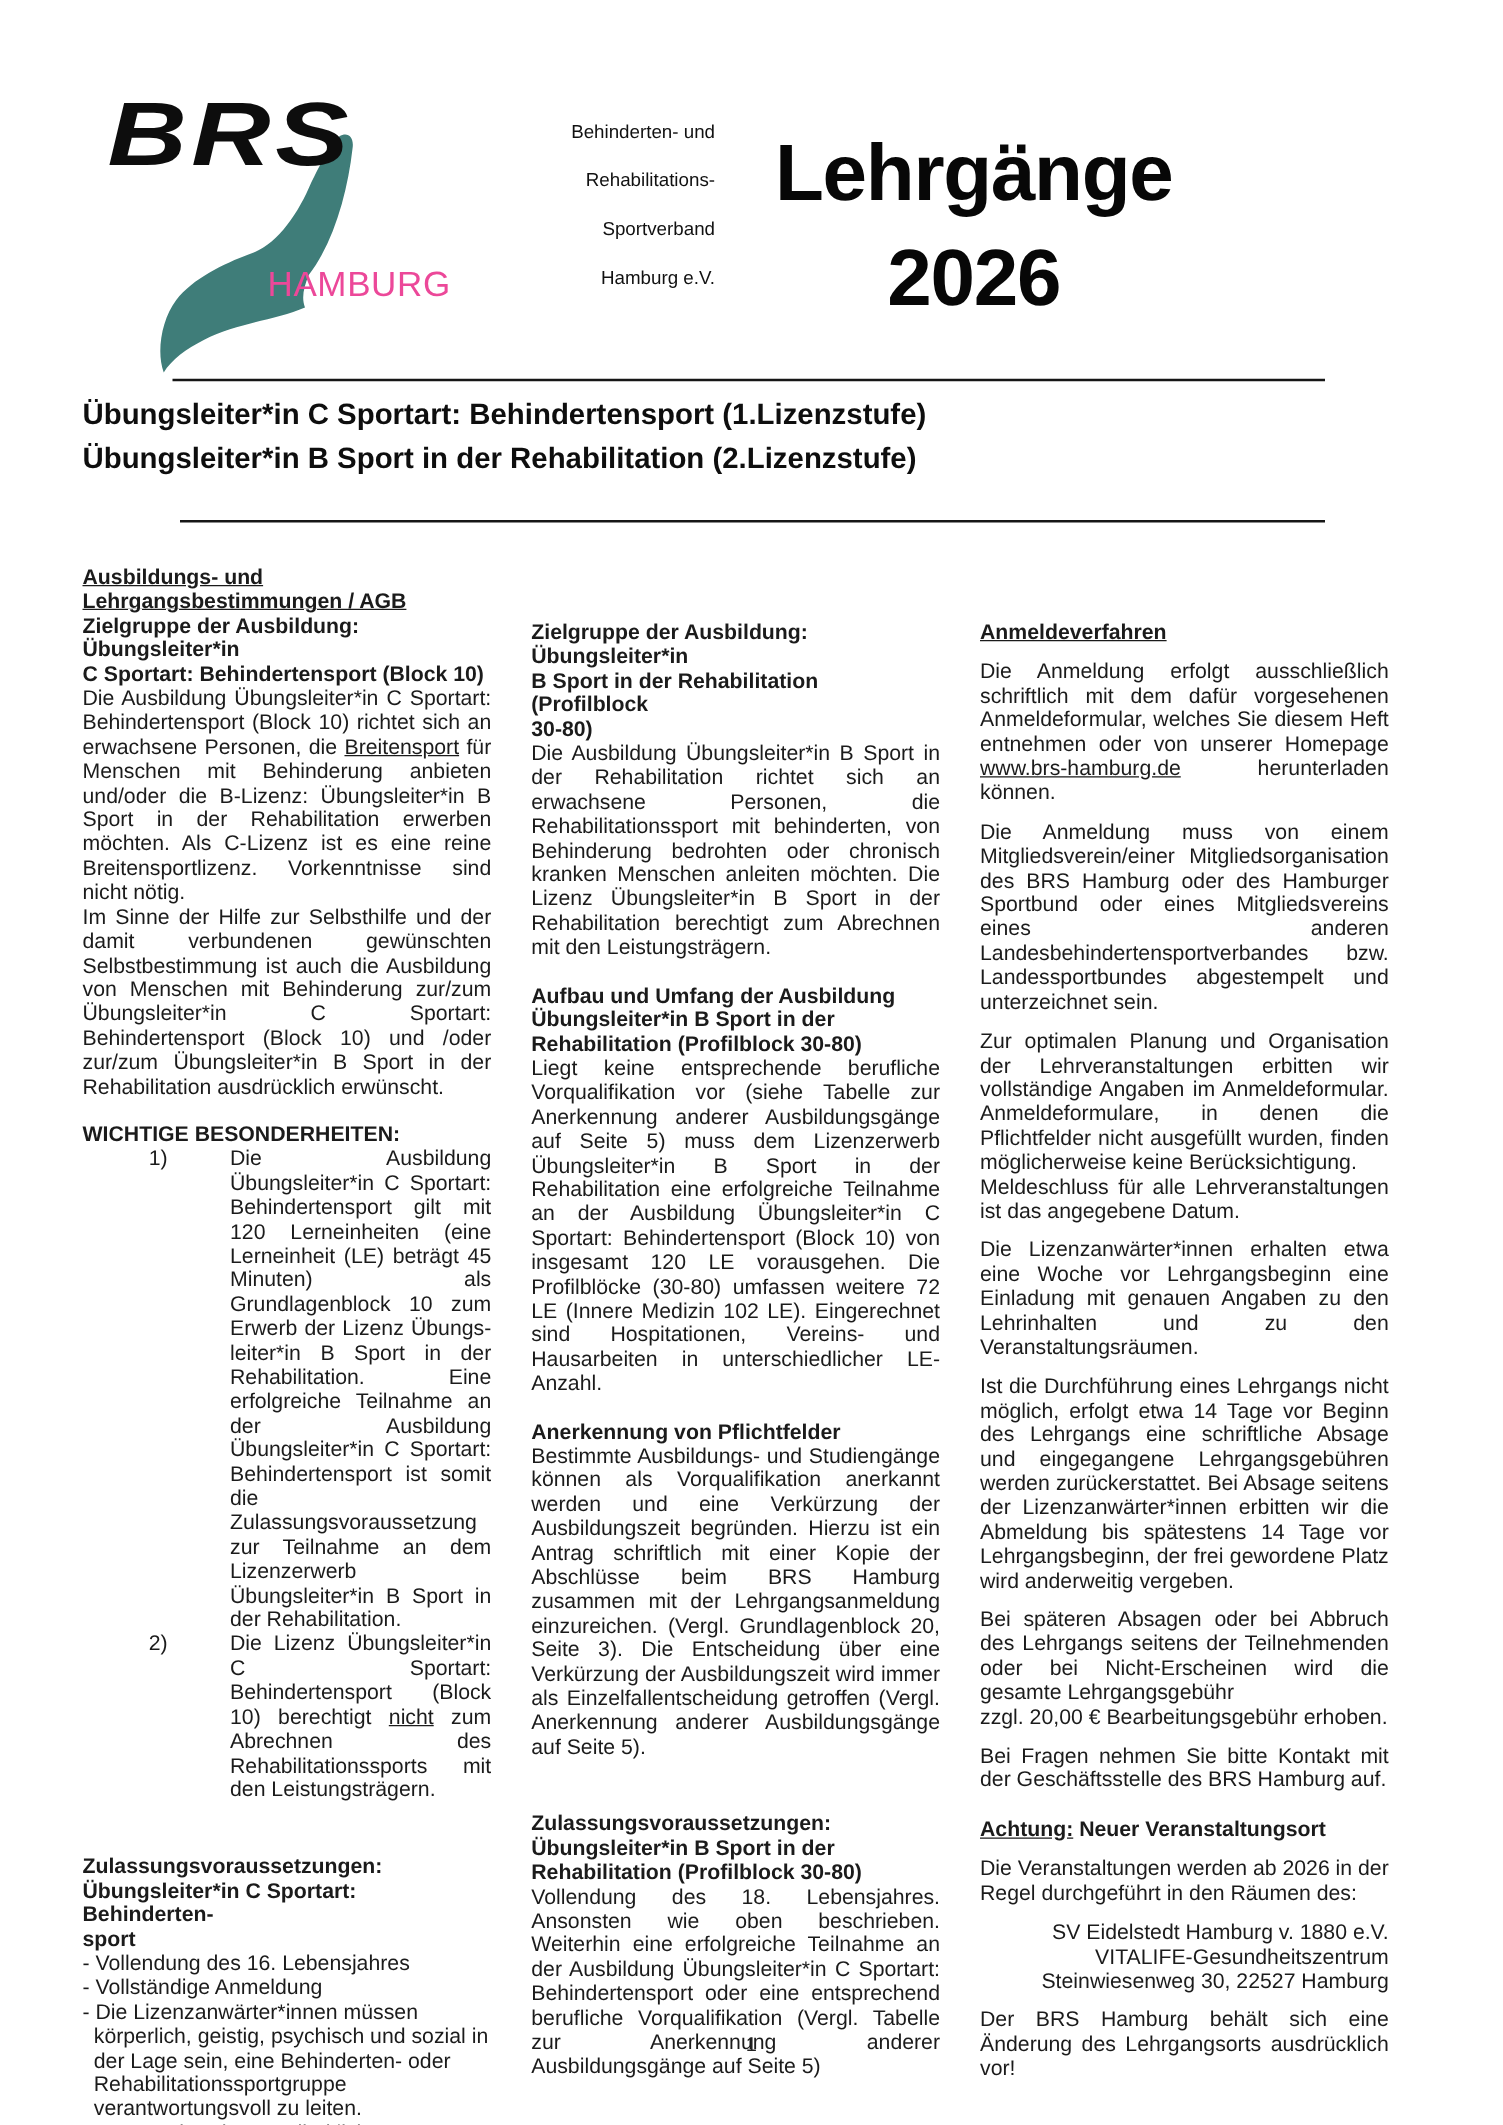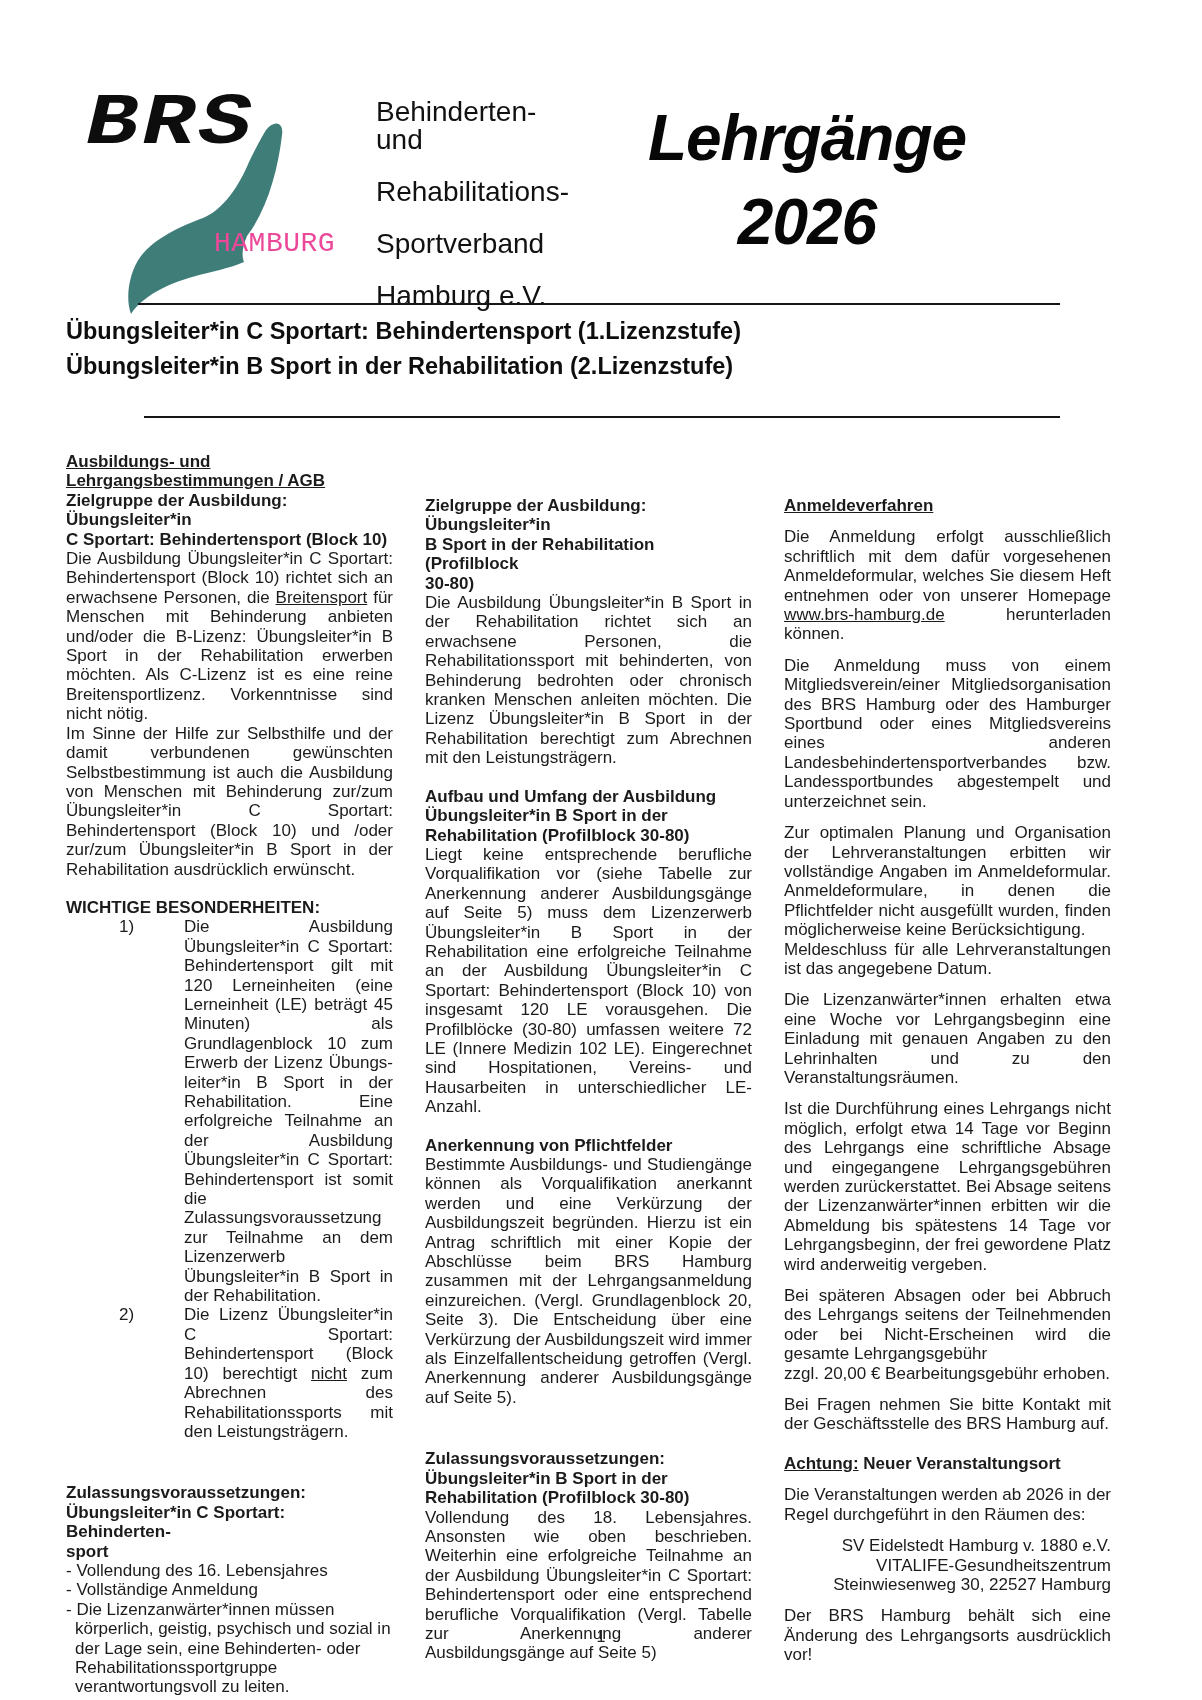--- a/index.html
+++ b/index.html
@@ -1,31 +1,31 @@
 <!DOCTYPE html>
 <html lang="de"><head>
 <meta charset="utf-8">
 <style>
   html,body { margin:0; padding:0; background:#fff; }
   .page {
     position:relative; width:1202px; height:1700px; background:#ffffff;
     font-family:"Liberation Sans", sans-serif; color:#1b1b1b; overflow:hidden;
   }
   
-  .logo { position:absolute; left:86px; top:88px; width:290px; height:240px;font-family:Liberation Mono, monospace; }
+  .logo { position:absolute; left:86px; top:72px; width:290px; height:240px; }
   .swoosh { position:absolute; left:26px; top:34px; width:188px; height:196px; }
   .brs {
     position:absolute; left:0; top:0; font-size:72px; line-height:1;
     font-weight:900; font-style:italic; letter-spacing:3px; color:#0d0d0d;
     transform:scaleX(1.22); transform-origin:left top;
   }
   .hamburg { position:absolute; left:128px; top:140px; font-size:28px; color:#ec4899; letter-spacing:0.5px; }
-  .org { position:absolute; left:376px; top:98px; width:196px; font-size:28px; line-height:1; color:#111; }
+  .org { position:absolute; left:376px; top:98px; width:196px; text-align:right; font-size:15px; line-height:1; color:#111; }
   .org div { margin-bottom:24px; }
-  .bigtitle { position:absolute; left:592px; top:106px; width:430px; text-align:center; font-weight:900; line-height:1; color:#070707; letter-spacing:-1px;font-style:italic; }
+  .bigtitle { position:absolute; left:564px; top:106px; width:430px; text-align:center; font-weight:900; line-height:1; color:#070707; letter-spacing:-1px; }
   .bt1 { font-size:64px; }
   .bt2 { font-size:64px; margin-top:20px; }
   
   .rule { position:absolute; height:2px; background:#161616; }
   .rule1 { left:138px; top:303px; width:922px; }
   .rule2 { left:144px; top:416px; width:916px; }
   .doctitle { position:absolute; left:66px; top:314px; font-size:23.5px; font-weight:bold; line-height:35px; color:#0e0e0e; }
   
   .cols {
     position:absolute; left:66px; top:452px; width:1046px;

